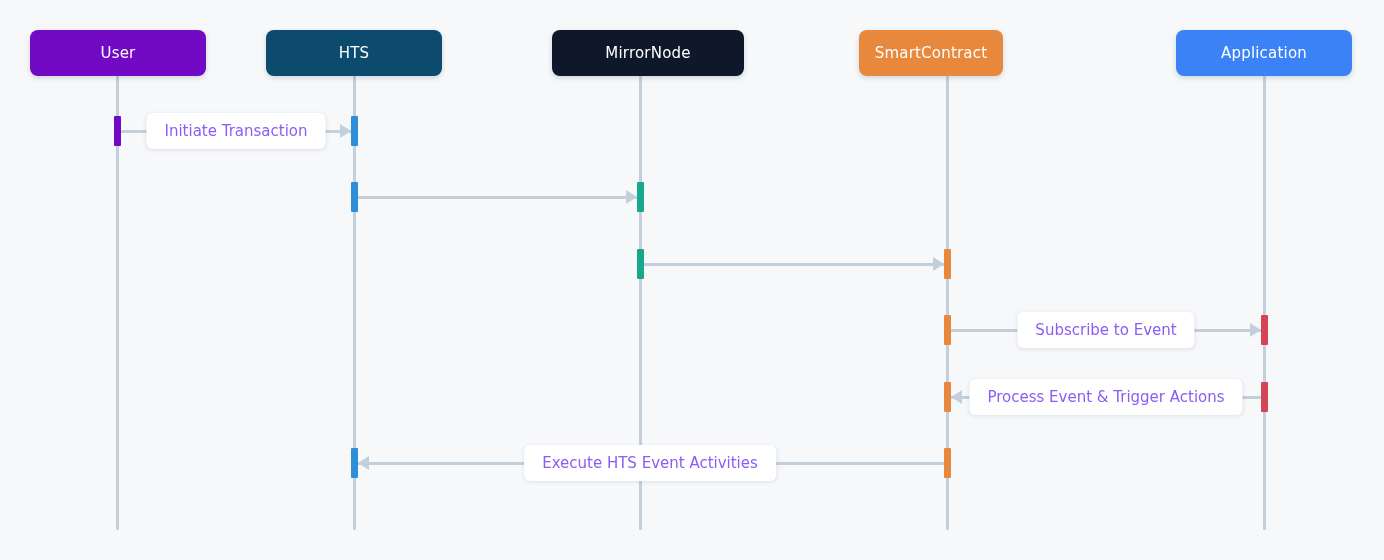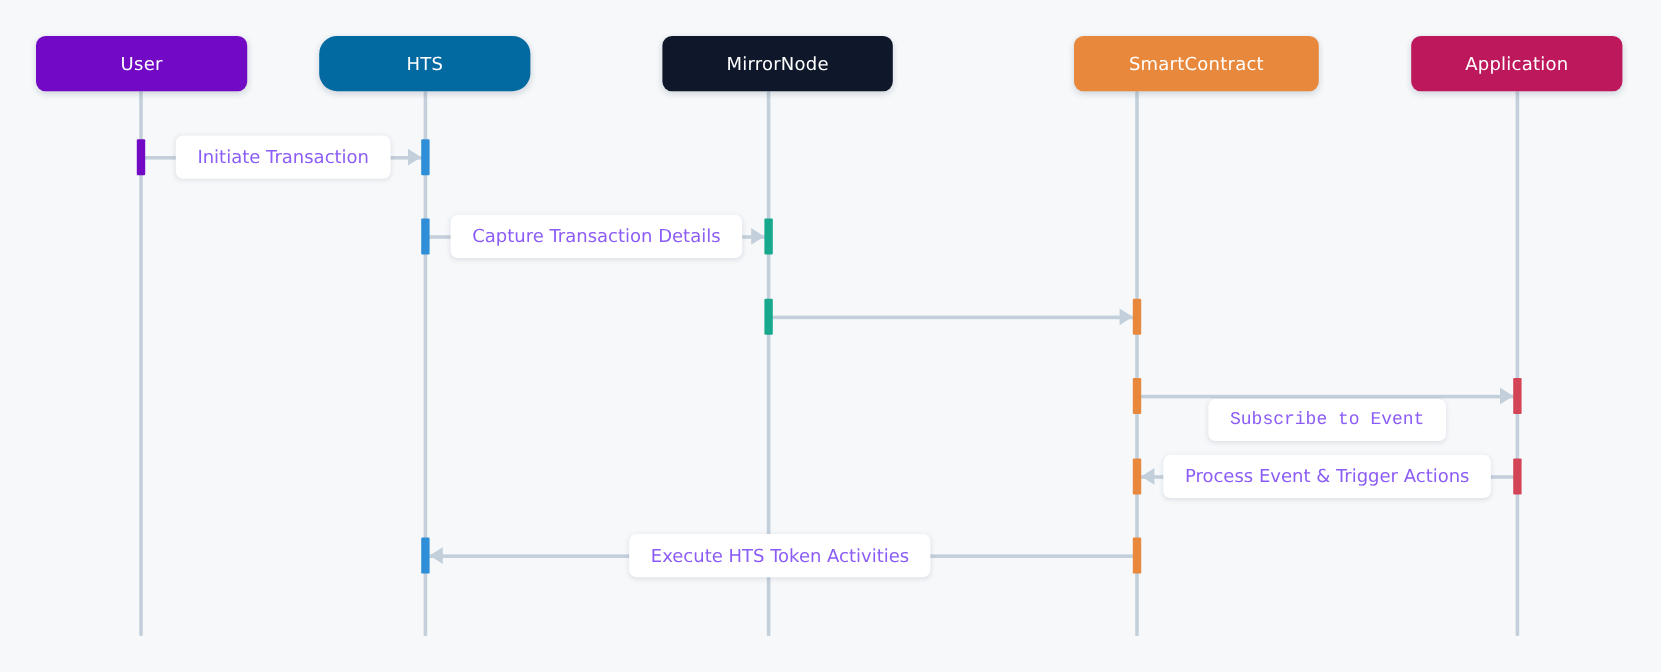--- a/index.html
+++ b/index.html
@@ -91,54 +91,53 @@
 
 <div id="diagram">
     <div class="lifeline" style="left: 116px; top: 76px; height: 454px;"></div>
     <div class="lifeline" style="left: 353px; top: 76px; height: 454px;"></div>
     <div class="lifeline" style="left: 639px; top: 76px; height: 454px;"></div>
     <div class="lifeline" style="left: 946px; top: 76px; height: 454px;"></div>
     <div class="lifeline" style="left: 1263px; top: 76px; height: 454px;"></div>
     <div class="participant" style="left: 30px; top: 30px; width: 176px; background: rgb(114, 9, 196);">
       <span class="participant-label">User</span>
     </div>
-    <div class="participant" style="left: 266px; top: 30px; width: 176px; background: #0369a1; border-radius: 15px;">
+    <div class="participant" style="left: 266px; top: 30px; width: 176px; background: #0c4a6e;">
       <span class="participant-label">HTS</span>
     </div>
     <div class="participant" style="left: 552px; top: 30px; width: 192px; background: #0f172a;">
       <span class="participant-label">MirrorNode</span>
     </div>
-    <div class="participant" style="left: 859px; top: 30px; width: 204px; background: rgb(232, 136, 60); margin-left: 36px;">
+    <div class="participant" style="left: 859px; top: 30px; width: 144px; background: rgb(232, 136, 60);">
       <span class="participant-label">SmartContract</span>
     </div>
-    <div class="participant" style="left: 1176px; top: 30px; width: 176px; background: #be185d;">
+    <div class="participant" style="left: 1176px; top: 30px; width: 176px; background: #3b82f6;">
       <span class="participant-label">Application</span>
     </div>
     <div class="msg-line" style="left: 117px; top: 130px; width: 237px;"></div>
     <div class="arrowhead right" style="top: 124px; left: 340px;"></div>
     <div class="activation" style="left: 114px; top: 116px; background: rgb(114, 9, 196);"></div>
     <div class="activation" style="left: 351px; top: 116px; background: rgb(46, 143, 216);"></div>
     <div class="msg-label" style="left: 236px; top: 131px;">Initiate Transaction</div>
     <div class="msg-line" style="left: 354px; top: 196px; width: 286px;"></div>
     <div class="arrowhead right" style="top: 190px; left: 626px;"></div>
     <div class="activation" style="left: 351px; top: 182px; background: rgb(46, 143, 216);"></div>
     <div class="activation" style="left: 637px; top: 182px; background: rgb(23, 168, 141);"></div>
-    <div class="msg-label" style="left: 497px; top: 197px;">Capture Transaction Details</div>
     <div class="msg-line" style="left: 640px; top: 263px; width: 307px;"></div>
     <div class="arrowhead right" style="top: 257px; left: 933px;"></div>
     <div class="activation" style="left: 637px; top: 249px; background: rgb(23, 168, 141);"></div>
     <div class="activation" style="left: 944px; top: 249px; background: rgb(232, 136, 60);"></div>
     <div class="msg-line" style="left: 947px; top: 329px; width: 317px;"></div>
     <div class="arrowhead right" style="top: 323px; left: 1250px;"></div>
     <div class="activation" style="left: 944px; top: 315px; background: rgb(232, 136, 60);"></div>
     <div class="activation" style="left: 1261px; top: 315px; background: rgb(212, 68, 87);"></div>
-    <div class="msg-label" style="left: 1106px; top: 350px; font-family: Liberation Mono, monospace;">Subscribe to Event</div>
+    <div class="msg-label" style="left: 1106px; top: 330px;">Subscribe to Event</div>
     <div class="msg-line" style="left: 947px; top: 396px; width: 317px;"></div>
     <div class="arrowhead left" style="top: 390px; left: 951px;"></div>
     <div class="activation" style="left: 1261px; top: 382px; background: rgb(212, 68, 87);"></div>
     <div class="activation" style="left: 944px; top: 382px; background: rgb(232, 136, 60);"></div>
     <div class="msg-label" style="left: 1106px; top: 397px; text-align: right;">Process Event &amp; Trigger Actions</div>
     <div class="msg-line" style="left: 354px; top: 462px; width: 593px;"></div>
     <div class="arrowhead left" style="top: 456px; left: 358px;"></div>
     <div class="activation" style="left: 944px; top: 448px; background: rgb(232, 136, 60);"></div>
     <div class="activation" style="left: 351px; top: 448px; background: rgb(46, 143, 216);"></div>
-    <div class="msg-label" style="left: 650px; top: 463px;">Execute HTS Token Activities</div>
+    <div class="msg-label" style="left: 650px; top: 463px;">Execute HTS Event Activities</div>
   </div>
 
 </body></html>

